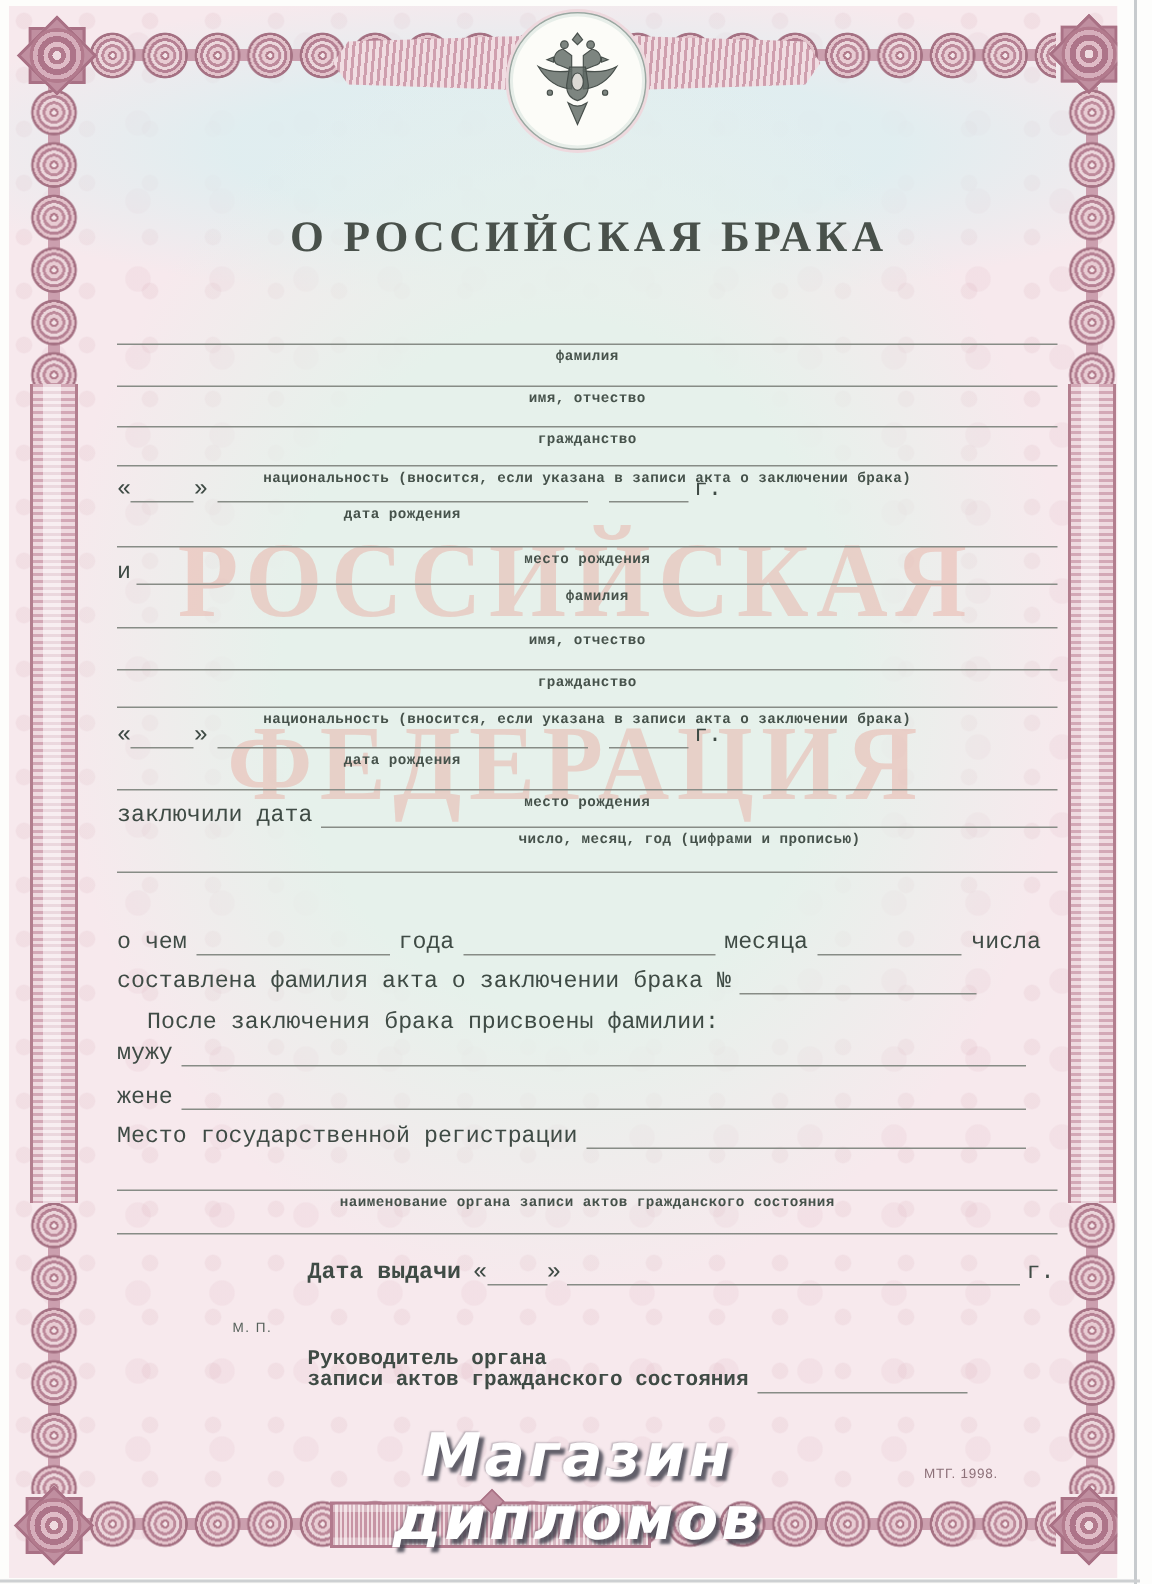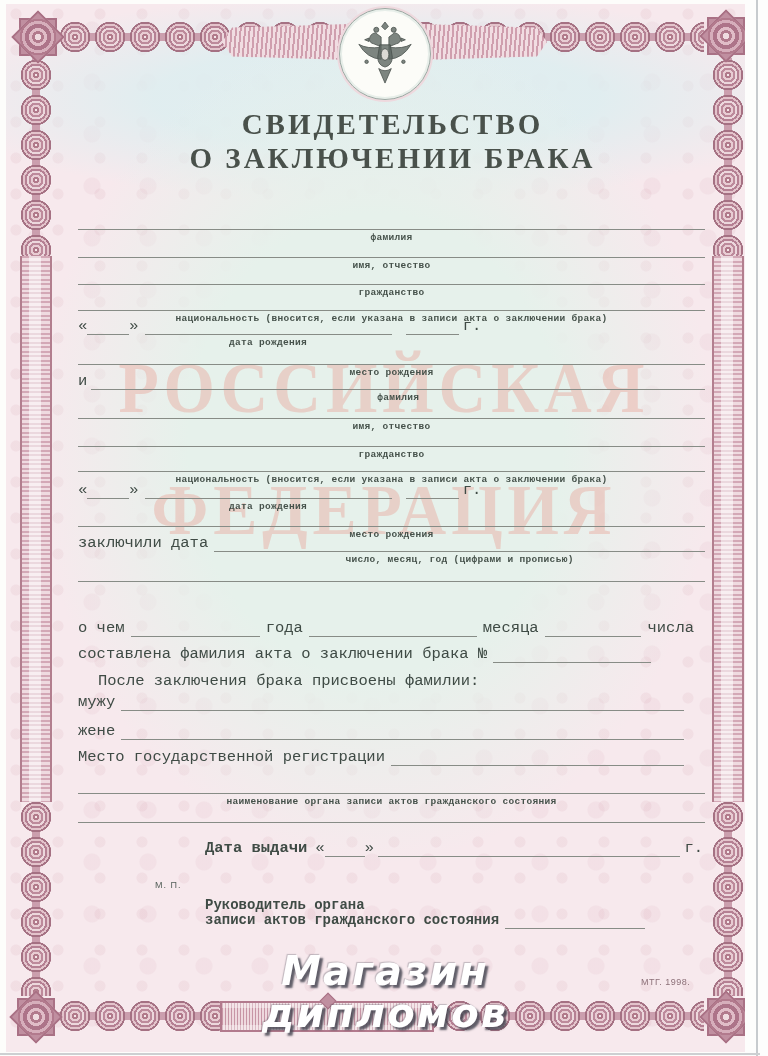--- a/index.html
+++ b/index.html
@@ -60,21 +60,21 @@
   .flex{display:flex;align-items:flex-end;}
   .seg{position:relative;}
   .seg .ln{height:16px;}
   .seg .lbl{position:absolute;top:100%;left:0;right:0;}
   .btext{font-size:15.5px;line-height:17px;white-space:pre;}
   .bold{font-weight:bold;}
   .grow{flex:1;}
   .smallnote{position:absolute;z-index:5;font-family:"Liberation Sans",sans-serif;font-size:9px;
       color:#55605a;letter-spacing:1px;}
   .print-code{position:absolute;z-index:5;font-family:"Liberation Sans",sans-serif;font-size:9px;
-      color:#8c7078;letter-spacing:.5px;margin-left:25px;}
+      color:#8c7078;letter-spacing:.5px;}
   
   .shopline{position:absolute;left:0;width:770px;text-align:center;z-index:50;
       font-family:"DejaVu Sans",sans-serif;font-style:italic;font-weight:bold;font-size:40px;
       letter-spacing:2px;color:#ffffff;
       text-shadow:3px 3px 2px rgba(70,70,82,.85), -1px -1px 1px rgba(70,70,82,.3);}
   
   .edge-r{position:absolute;top:0;bottom:0;right:10px;width:2px;background:#c7cbce;z-index:60;}
   .edge-b{position:absolute;left:0;right:8px;bottom:1px;height:2px;background:#cdd0d2;z-index:60;}
   .white-r{position:absolute;top:0;bottom:0;right:0;width:23px;background:#fdfdfc;z-index:55;}
 </style>
@@ -125,22 +125,21 @@
         <path d="M25.5 52 l6.5 15 6.5 -15 q-6.5 4.5 -13 0 z"></path>
         <circle cx="13" cy="45" r="1.8"></circle>
           <circle cx="51" cy="45" r="1.8"></circle>
       </g>
     </svg>
   </div>
 
   <div class="wm" style="top:350px;">РОССИЙСКАЯ</div>
   <div class="wm" style="top:472px;">ФЕДЕРАЦИЯ</div>
 
-  <div class="title" style="top:108px;">СВИДЕТЕЛЬСТВО</div>
-  <div class="title" style="top:142px;">О ЗАКЛЮЧЕНИИ БРАКА</div>
+  <div class="title" style="top:142px;">О РОССИЙСКАЯ БРАКА</div>
 
   <div class="frow" style="top:213px;">
     <div class="ln"></div>
     <div class="lbl">фамилия</div>
   </div>
   <div class="frow" style="top:241px;">
     <div class="ln"></div>
     <div class="lbl">имя, отчество</div>
   </div>
   <div class="frow" style="top:268px;">

